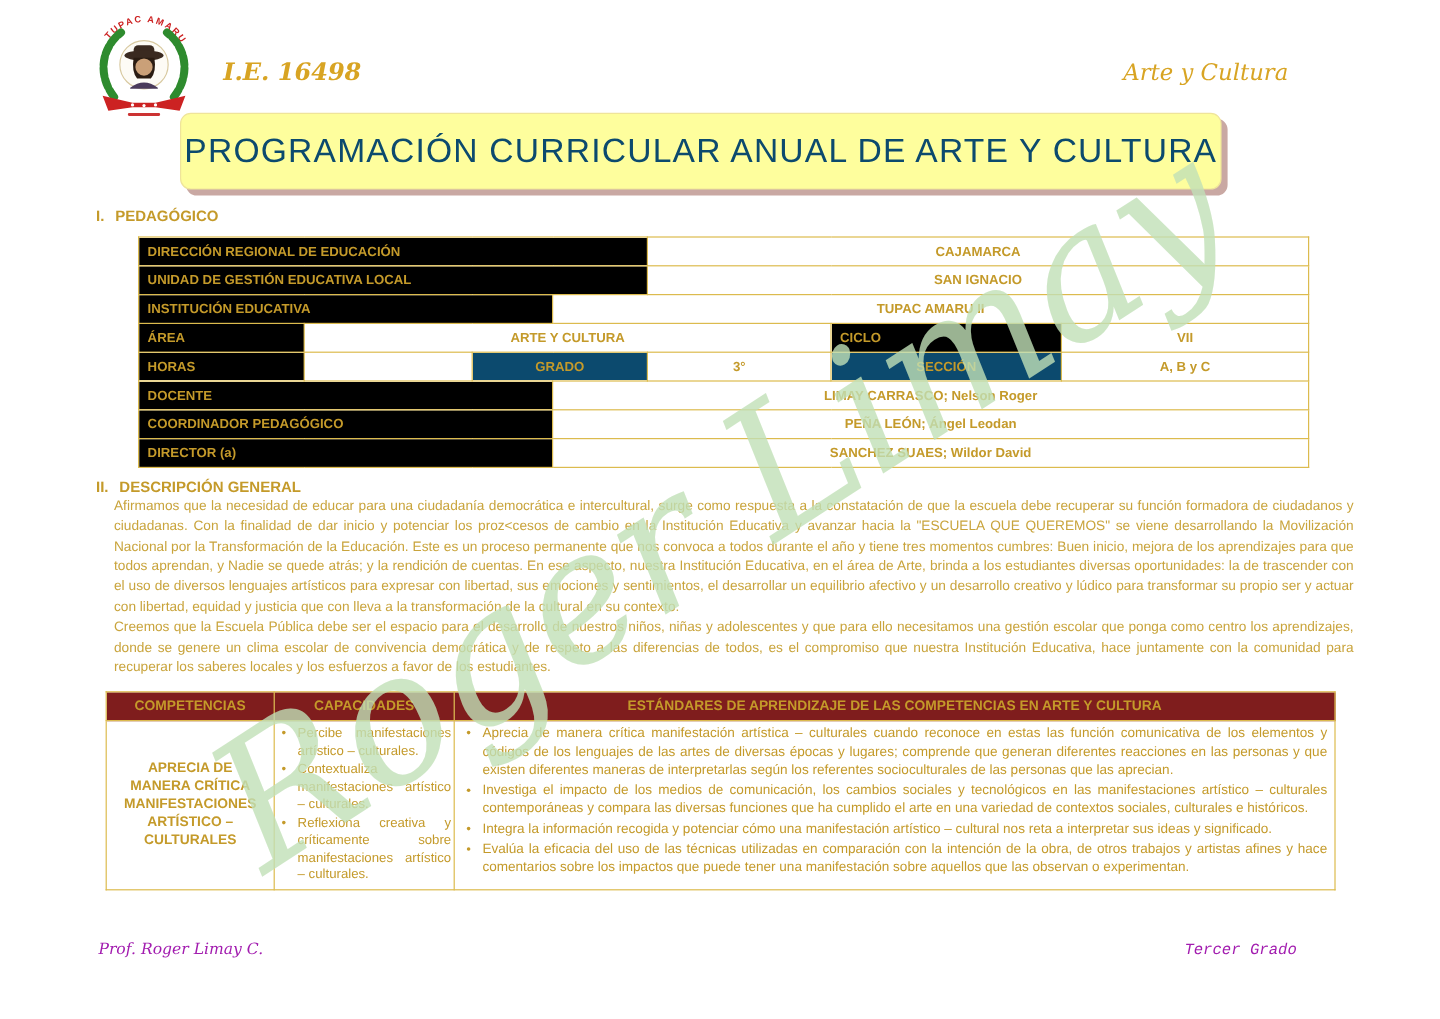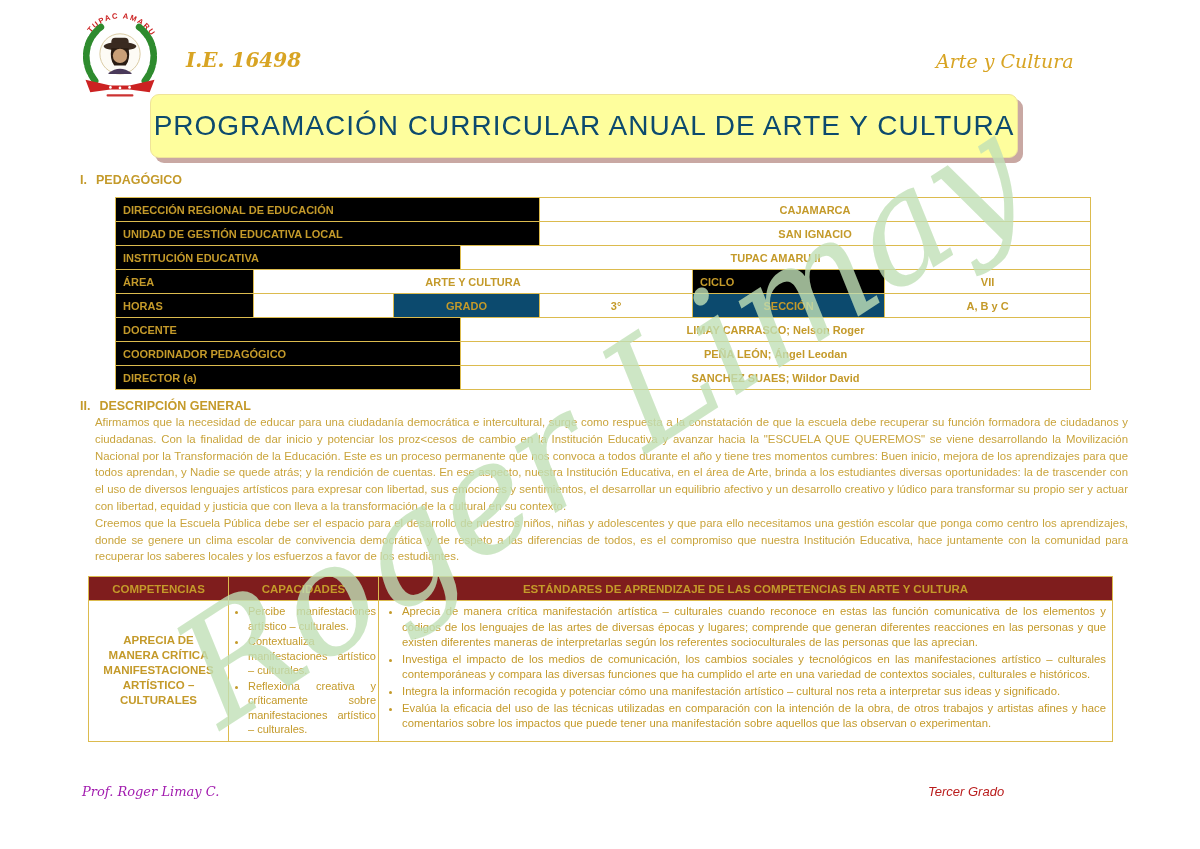--- a/index.html
+++ b/index.html
@@ -48,22 +48,22 @@
                  line-height:15px;padding:4px 8px;}
   td.capacidades{padding:3px 2px;}
   td.estandares{padding:3px 6px;}
   .comp-table ul{margin:0;padding-left:17px;}
   .capacidades li{font-size:11px;line-height:14.5px;text-align:justify;margin-bottom:1px;font-weight:bold;font-weight:normal;}
   .estandares li{font-size:11.3px;line-height:15.6px;text-align:justify;margin-bottom:1px;}
 
   
   .footer-left{position:absolute;left:82px;top:784px;font-family:"DejaVu Serif",serif;
                font-style:italic;font-size:13px;color:#a21caf;}
-  .footer-right{position:absolute;left:928px;top:784px;font-family:Liberation Sans, sans-serif;
-                font-style:italic;font-size:13px;color:#b91c1c;}
+  .footer-right{position:absolute;left:987px;top:784px;font-family:Liberation Mono, monospace;
+                font-style:italic;font-size:13px;color:#a21caf;}
 
   
   .watermark{position:absolute;left:60px;top:335px;width:1080px;text-align:center;
              font-family:"DejaVu Serif",serif;font-style:italic;font-size:150px;
              color:rgba(193,224,183,0.8);transform:rotate(-33deg);transform-origin:50% 50%;
              z-index:20;pointer-events:none;white-space:nowrap;}
 </style>
 </head>
 <body>
 

